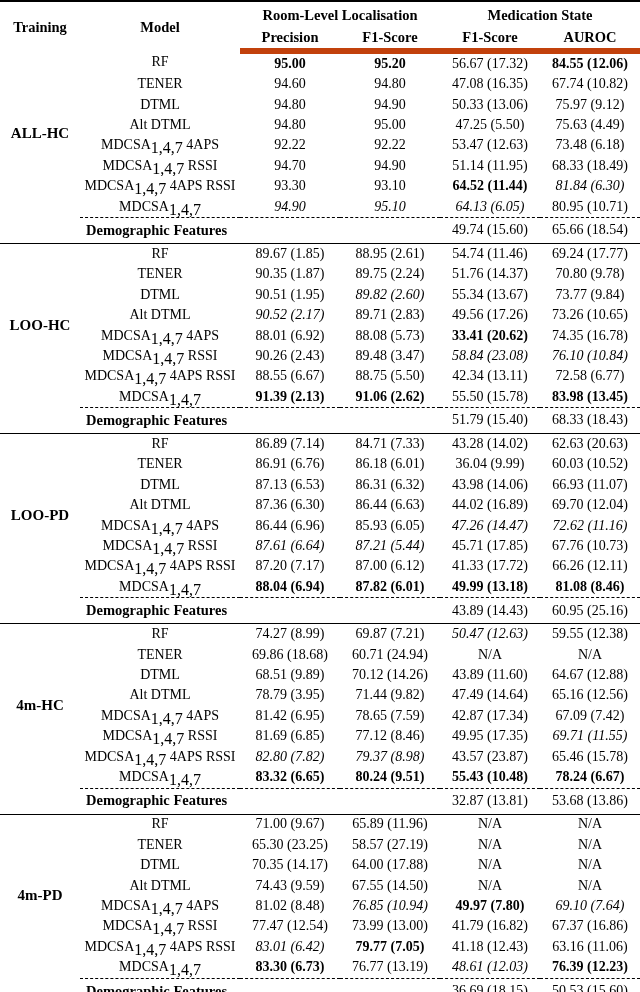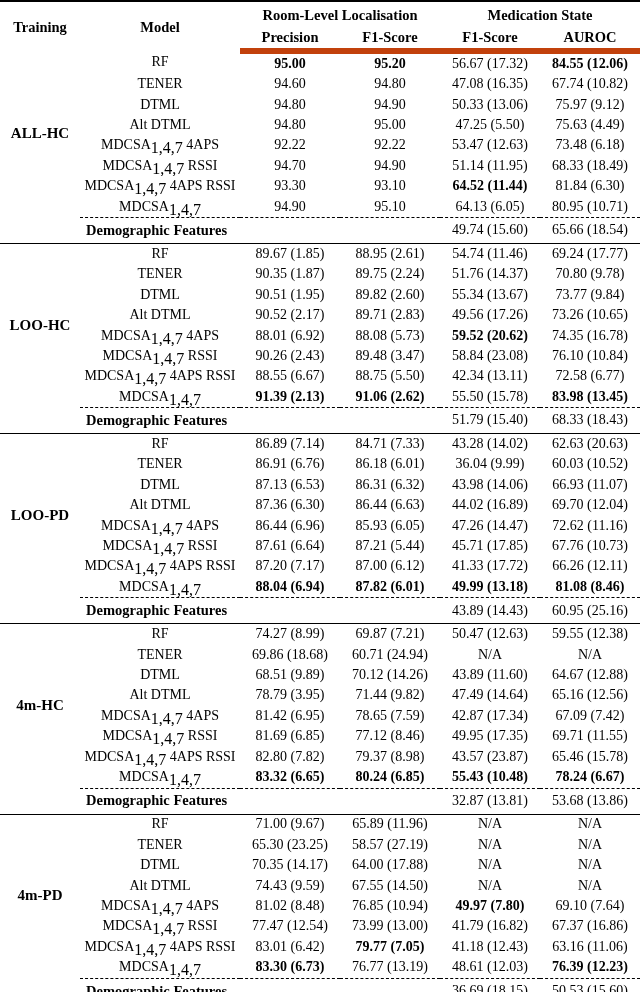--- a/index.html
+++ b/index.html
@@ -37,21 +37,21 @@
     padding:0;
     line-height:1.05;
     vertical-align:middle;
     overflow:hidden;
     white-space:nowrap;
   }
   td.training{font-weight:bold;font-size:15px;}
   td.model{font-size:14px;}
   td.model sub{font-size:16px;line-height:0;}
   .b{font-weight:bold;}
-  .i{}
+  .i{font-style:italic;}
   tr.demo td{
     border-top:1px dashed #000;
     border-bottom:1px solid #000;
     height:25px;
   }
   tr.demo td.training-empty{border-top:none;}
   tr.demo td.demo-label{
     text-align:left;
     padding-left:6px;
     font-weight:bold;
@@ -175,21 +175,21 @@
           <td class="model">Alt DTML</td>
           <td class="i ">90.52 (2.17)</td>
           <td class="">89.71 (2.83)</td>
           <td class="">49.56 (17.26)</td>
           <td class="">73.26 (10.65)</td>
         </tr>
         <tr>
           <td class="model">MDCSA<sub>1,4,7</sub> 4APS</td>
           <td class="">88.01 (6.92)</td>
           <td class="">88.08 (5.73)</td>
-          <td class="b ">59.52 (20.62)</td>
+          <td class="b ">33.41 (20.62)</td>
           <td class="">74.35 (16.78)</td>
         </tr>
         <tr>
           <td class="model">MDCSA<sub>1,4,7</sub> RSSI</td>
           <td class="">90.26 (2.43)</td>
           <td class="">89.48 (3.47)</td>
           <td class="i ">58.84 (23.08)</td>
           <td class="i ">76.10 (10.84)</td>
         </tr>
         <tr>
@@ -321,21 +321,21 @@
         <tr>
           <td class="model">MDCSA<sub>1,4,7</sub> 4APS RSSI</td>
           <td class="i ">82.80 (7.82)</td>
           <td class="i ">79.37 (8.98)</td>
           <td class="">43.57 (23.87)</td>
           <td class="">65.46 (15.78)</td>
         </tr>
         <tr>
           <td class="model">MDCSA<sub>1,4,7</sub></td>
           <td class="b ">83.32 (6.65)</td>
-          <td class="b ">80.24 (6.85)</td>
+          <td class="b ">80.24 (9.51)</td>
           <td class="b ">55.43 (10.48)</td>
           <td class="b ">78.24 (6.67)</td>
         </tr>
         <tr class="demo">
           <td class="training-empty"></td>
           <td class="demo-label" colspan="3">Demographic Features</td>
           <td>32.87 (13.81)</td>
           <td>53.68 (13.86)</td>
         </tr>
         <tr>

